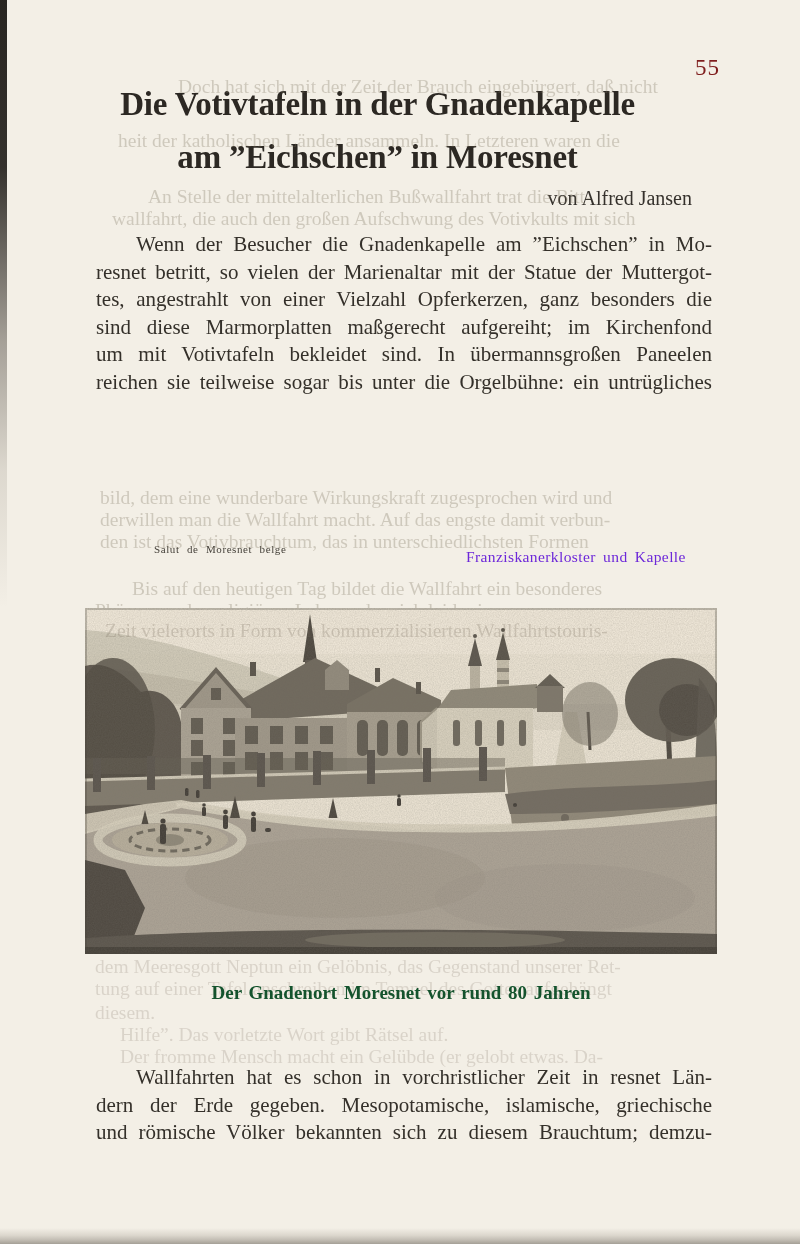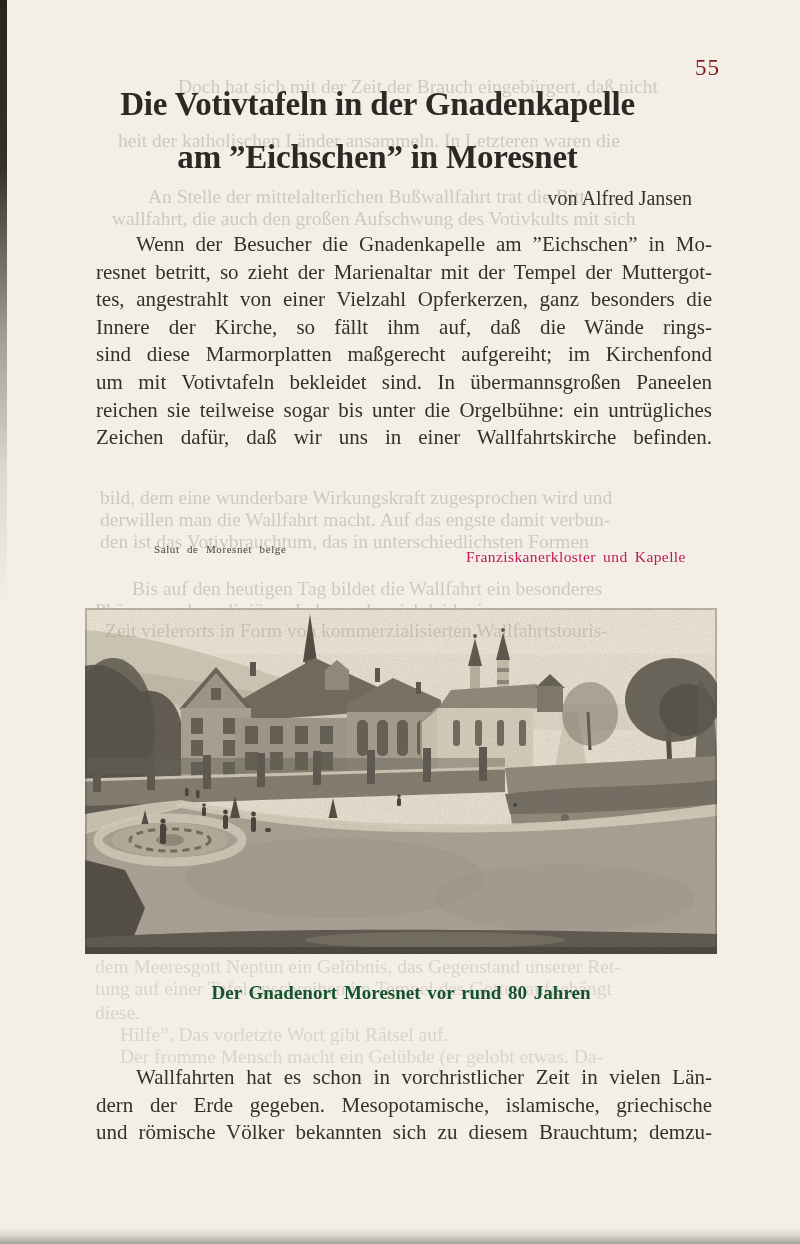--- a/index.html
+++ b/index.html
@@ -43,21 +43,21 @@
     line-height:27.6px;white-space:normal;
     text-align:justify;text-align-last:justify;
   }
   .pline.indent{padding-left:40px;}
   .cap-left{
     position:absolute;top:543px;left:154px;
     font-size:11px;letter-spacing:.6px;word-spacing:4px;color:#45413a;
   }
   .cap-right{
     position:absolute;top:548px;left:466px;
-    font-size:15.5px;letter-spacing:.4px;word-spacing:3px;color:#be185d;
+    font-size:15.5px;letter-spacing:.4px;word-spacing:3px;color:#6d28d9;
   }
   .photo{
     position:absolute;left:85px;top:608px;width:632px;height:346px;z-index:2;
     filter:sepia(.12) contrast(.97);
   }
   .photo svg{display:block;width:632px;height:346px;}
   .cap-bottom{
     position:absolute;top:982px;left:85px;width:632px;text-align:center;z-index:4;
     font-size:19px;font-weight:bold;word-spacing:2px;color:#14532d;
   }
@@ -79,39 +79,37 @@
 <div class="ghost" style="top:186px;left:148px">An Stelle der mittelalterlichen Bußwallfahrt trat die Bitt-</div>
 <div class="ghost" style="top:208px;left:112px">wallfahrt, die auch den großen Aufschwung des Votivkults mit sich</div>
 <div class="ghost" style="top:487px;left:100px">bild, dem eine wunderbare Wirkungskraft zugesprochen wird und</div>
 <div class="ghost" style="top:509px;left:100px">derwillen man die Wallfahrt macht. Auf das engste damit verbun-</div>
 <div class="ghost" style="top:531px;left:100px">den ist das Votivbrauchtum, das in unterschiedlichsten Formen</div>
 <div class="ghost" style="top:578px;left:132px">Bis auf den heutigen Tag bildet die Wallfahrt ein besonderes</div>
 <div class="ghost" style="top:600px;left:95px">Phänomen des religiösen Lebens, das sich leider in unserer neuen</div>
 <div class="ghost over" style="top:620px;left:105px">Zeit vielerorts in Form von kommerzialisierten Wallfahrtstouris-</div>
 <div class="ghost faint" style="top:956px;left:95px">dem Meeresgott Neptun ein Gelöbnis, das Gegenstand unserer Ret-</div>
 <div class="ghost faint" style="top:978px;left:95px">tung auf einer Tafel anschreiben im Tempel des Gottes aufgehängt</div>
-<div class="ghost faint" style="top:1002px;left:95px">diese.</div>
+<div class="ghost faint" style="top:1002px;left:95px">diesem.</div>
 <div class="ghost faint" style="top:1024px;left:120px">Hilfe”. Das vorletzte Wort gibt Rätsel auf.</div>
 <div class="ghost faint" style="top:1046px;left:120px">Der fromme Mensch macht ein Gelübde (er gelobt etwas. Da-</div>
 
 <div class="page-number">55</div>
 
 <h1 class="title title1" style="margin:0">Die Votivtafeln in der Gnadenkapelle</h1>
 <h1 class="title title2" style="margin:0">am ”Eichschen” in Moresnet</h1>
 <div class="byline">von Alfred Jansen</div>
 
 <div class="para para1">
   <div class="pline indent">Wenn der Besucher die Gnadenkapelle am ”Eichschen” in Mo-</div>
-  <div class="pline">resnet betritt, so zieht der Marienaltar mit der Tempel der Muttergot-</div>
+  <div class="pline">resnet betritt, so vielen der Marienaltar mit der Statue der Muttergot-</div>
   <div class="pline">tes, angestrahlt von einer Vielzahl Opferkerzen, ganz besonders die</div>
-  <div class="pline">Innere der Kirche, so fällt ihm auf, daß die Wände rings-</div>
   <div class="pline">sind diese Marmorplatten maßgerecht aufgereiht; im Kirchenfond</div>
   <div class="pline">um mit Votivtafeln bekleidet sind. In übermannsgroßen Paneelen</div>
   <div class="pline">reichen sie teilweise sogar bis unter die Orgelbühne: ein untrügliches</div>
-  <div class="pline">Zeichen dafür, daß wir uns in einer Wallfahrtskirche befinden.</div>
 </div>
 
 <div class="cap-left">Salut de Moresnet belge</div>
 <div class="cap-right">Franziskanerkloster und Kapelle</div>
 
 <div class="photo">
 <svg viewBox="0 0 632 346" xmlns="http://www.w3.org/2000/svg">
   <defs>
     <filter id="grain" x="0" y="0" width="100%" height="100%">
       <feTurbulence type="fractalNoise" baseFrequency="0.85" numOctaves="2" stitchTiles="stitch" result="n"></feTurbulence>
@@ -270,19 +268,19 @@
   <rect x="0" y="339" width="632" height="7" fill="#413d36"></rect>
 
   <rect x="0" y="0" width="632" height="346" filter="url(#grain)" opacity="0.5"></rect>
   <rect x="1" y="1" width="630" height="344" fill="none" stroke="rgba(70,65,58,0.3)" stroke-width="2"></rect>
 </svg>
 </div>
 
 <div class="cap-bottom">Der Gnadenort Moresnet vor rund 80 Jahren</div>
 
 <div class="para para2">
-  <div class="pline indent">Wallfahrten hat es schon in vorchristlicher Zeit in vielen Län-</div>
+  <div class="pline indent">Wallfahrten hat es schon in vorchristlicher Zeit in resnet Län-</div>
   <div class="pline">dern der Erde gegeben. Mesopotamische, islamische, griechische</div>
   <div class="pline">und römische Völker bekannten sich zu diesem Brauchtum; demzu-</div>
 </div>
 
 <div class="edge-left"></div>
 <div class="edge-bottom"></div>
 
 </body></html>

